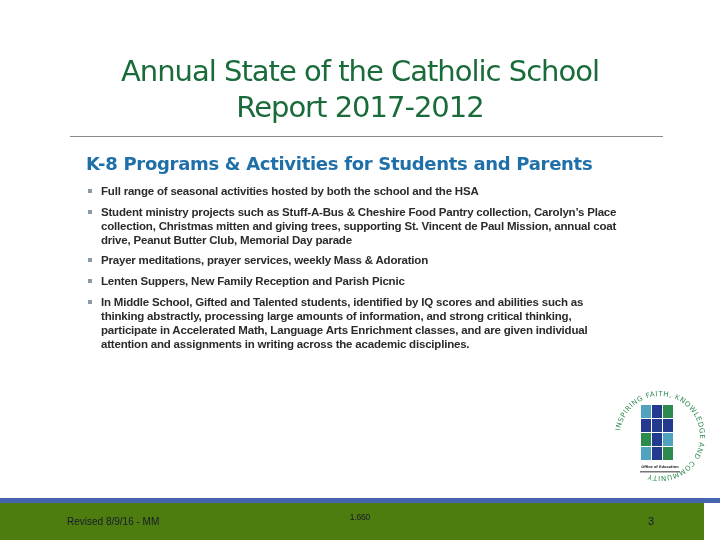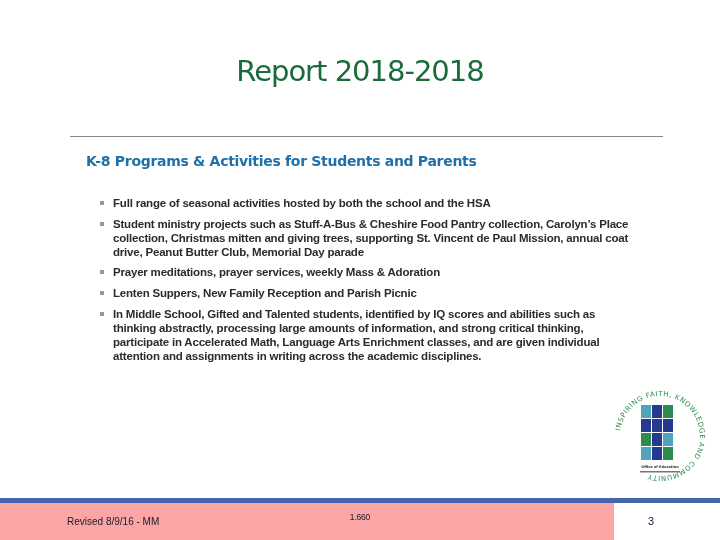--- a/index.html
+++ b/index.html
@@ -35,30 +35,30 @@
       height: 1px;
       background: #8a8a8a;
     }
     .subtitle {
       position: absolute;
       left: 86px;
       top: 153px;
       color: #1f6fa8;
       font-family: "DejaVu Sans", sans-serif;
       font-weight: bold;
-      font-size: 14px;
+      font-size: 18px;
       letter-spacing: -0.3px;
       white-space: nowrap;
     }
     .bullets {
       position: absolute;
       left: 86px;
       top: 184px;
       width: 540px;
-      margin: 12px;
+      margin: 0;
       padding: 0;
       list-style: none;
     }
     .bullets li {
       position: relative;
       padding-left: 15px;
       font-size: 11.5px;
       line-height: 14px;
       color: #2b2b2b;
       font-weight: bold;
@@ -78,23 +78,23 @@
       left: 612px;
       top: 388px;
       width: 96px;
       height: 96px;
     }
     .logo svg { display: block; }
     .footer {
       position: absolute;
       left: 0;
       top: 498px;
-      width: 614px;
+      width: 704px;
       height: 42px;
-      background: #fca5a5;
+      background: #4d7c0f;
     }
     .footer-band {
       position: absolute;
       left: 0;
       top: 0;
       width: 720px;
       height: 5px;
       background: #4566ae;
     }
     .footer-left {
@@ -121,21 +121,22 @@
       left: 648px;
       top: 17px;
       font-size: 11px;
       color: #1a1a3e;
     }
   </style>
 </head>
 <body>
 
 <div class="title">
-  <div>Report 2018-2018</div>
+  <div>Annual State of the Catholic School</div>
+  <div>Report 2017-2012</div>
 </div>
 
 <div class="divider"></div>
 
 <div class="subtitle">K-8 Programs &amp; Activities for Students and Parents</div>
 
 <ul class="bullets">
   <li><span class="bullet-mark"></span><span>Full range of seasonal activities hosted by both the school and the HSA</span></li>
   <li><span class="bullet-mark"></span><span>Student ministry projects such as Stuff-A-Bus &amp; Cheshire Food Pantry collection, Carolyn’s Place collection, Christmas mitten and giving trees, supporting St. Vincent de Paul Mission, annual coat drive, Peanut Butter Club, Memorial Day parade</span></li>
   <li><span class="bullet-mark"></span><span>Prayer meditations, prayer services, weekly Mass &amp; Adoration</span></li>

